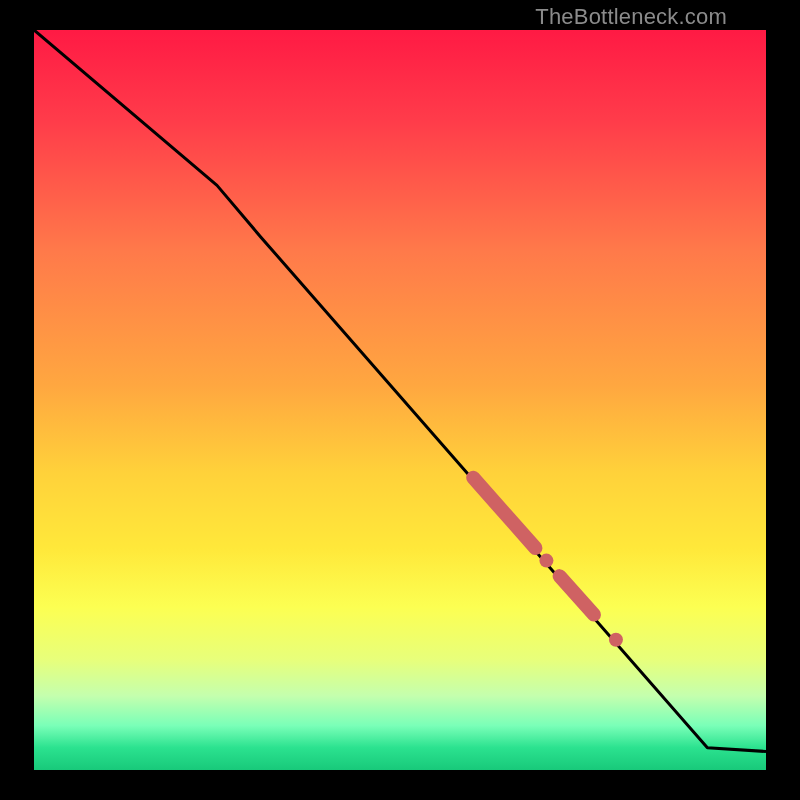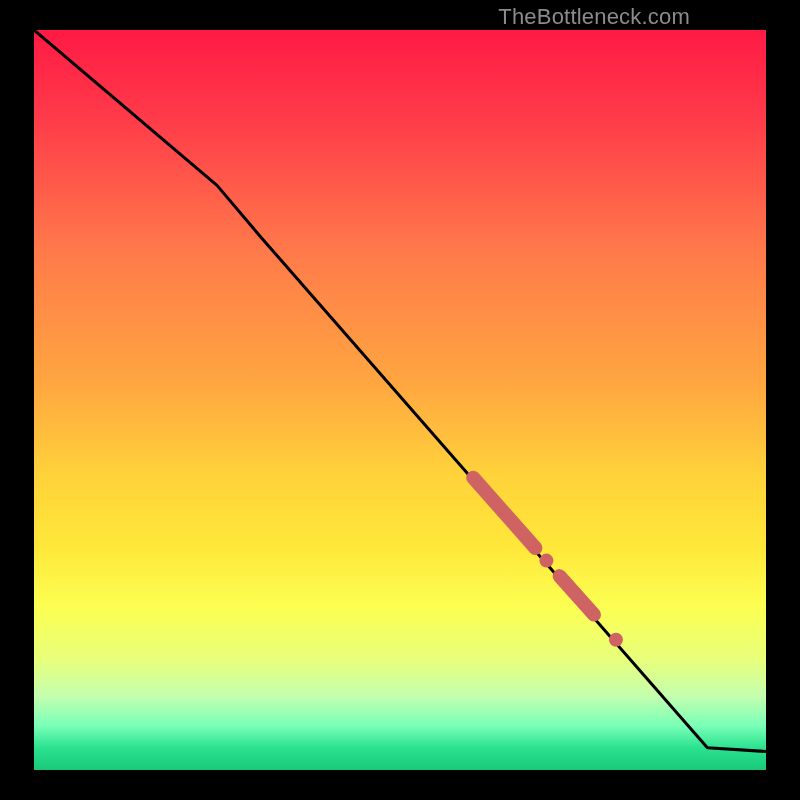--- a/index.html
+++ b/index.html
@@ -8,20 +8,21 @@
     width: 800px;
     height: 800px;
     background: #000;
     overflow: hidden;
     font-family: Arial, Helvetica, sans-serif;
   }
   .stage {
     position: relative;
     width: 700px;
     height: 800px;
+    padding-left: 37px;
   }
   svg {
     position: absolute;
     top: 0;
     left: 0;
   }
   .watermark {
     position: absolute;
     top: 4px;
     right: 10px;

